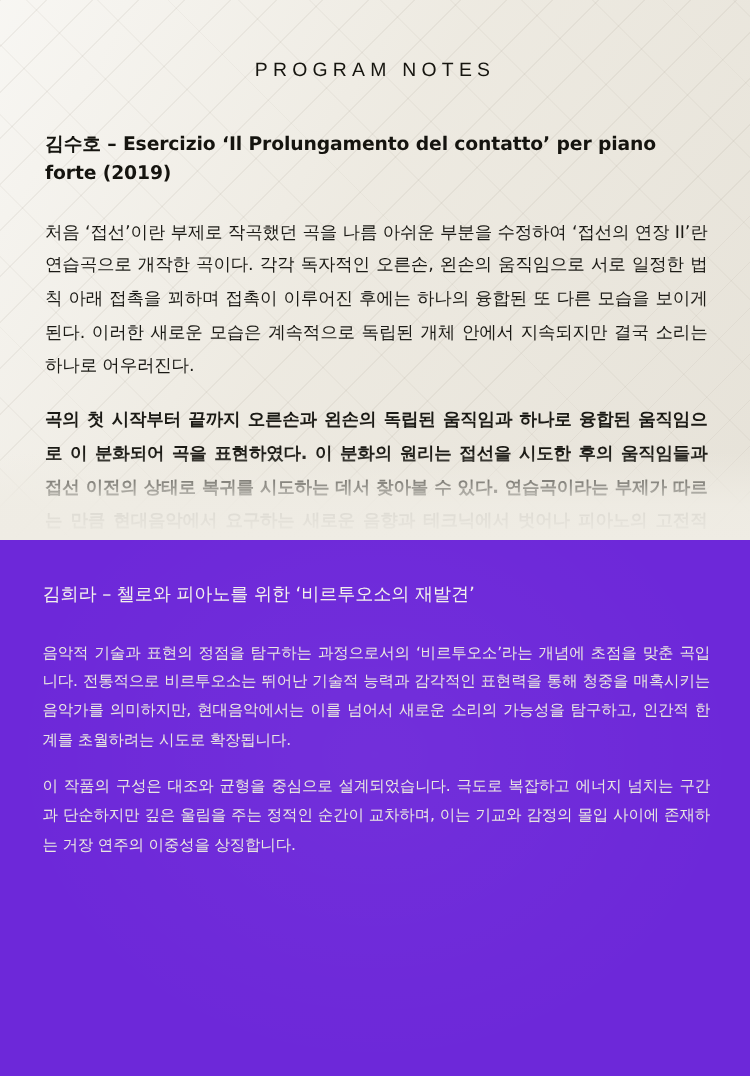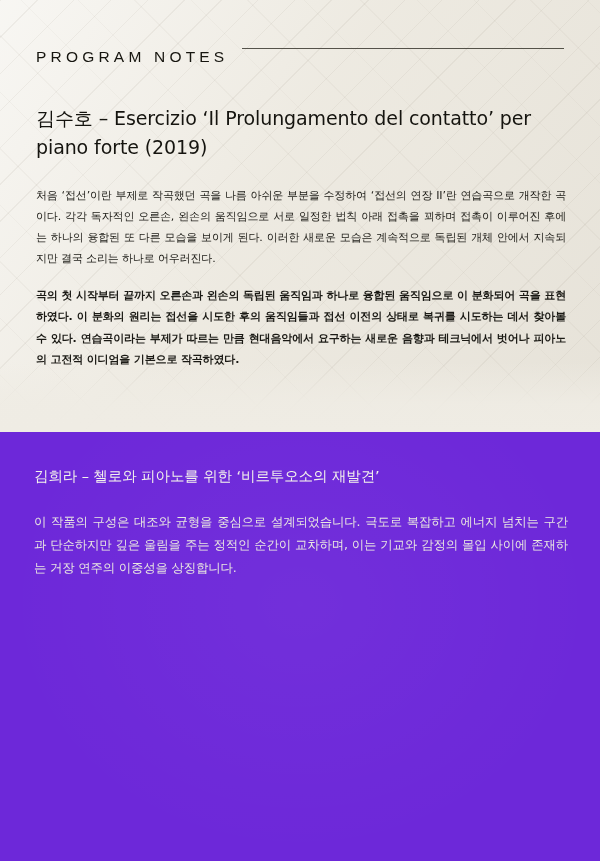--- a/index.html
+++ b/index.html
@@ -55,21 +55,23 @@
     background: linear-gradient(to bottom, rgba(239,236,228,0) 0%, rgba(239,236,228,0.9) 60%, rgba(239,236,228,1) 100%);
     pointer-events: none;
   }
 
   .pn-header {
     position: absolute;
     left: 36px;
     top: 48px;
     right: 36px;
     display: flex;
+    align-items: center;
     gap: 14px;
+    flex-direction: column;
   }
   .pn-header .pn-title {
     font-size: 15.5px;
     letter-spacing: 4.2px;
     color: #16150f;
     font-weight: 400;
     white-space: nowrap;
     font-family: "Liberation Sans", sans-serif;
   }
   .pn-header .pn-rule {
@@ -79,29 +81,29 @@
     opacity: 0.85;
   }
 
   .top-body {
     position: absolute;
     left: 36px;
     right: 34px;
     top: 104px;
   }
   .work-title {
-    font-size: 19px;
+    font-size: 15px;
     line-height: 1.55;
     color: #15140f;
-    font-weight: 400;
+    font-weight: 700;
     margin: 0 0 22px 0;
     letter-spacing: -0.1px;
   }
   .para {
-    font-size: 11px;
+    font-size: 14px;
     line-height: 1.92;
     color: #1b1a15;
     margin: 0 0 16px 0;
     text-align: justify;
     text-justify: inter-character;
     letter-spacing: -0.15px;
   }
   .para:last-child { margin-bottom: 12px; font-weight: bold; }
 
   
@@ -177,17 +179,18 @@
     <div class="soft-fade"></div>
   </div>
 
   <div class="divider"></div>
 
   <div class="panel-bottom">
     <div class="vignette"></div>
 
     <div class="bottom-body">
       <h2 class="work-title-dark">김희라 – 첼로와 피아노를 위한 ‘비르투오소의 재발견’</h2>
+      <p class="para-dark">음악적 기술과 표현의 정점을 탐구하는 과정으로서의 ‘비르투오소’라는 개념에 초점을 맞춘 곡입니다. 전통적으로 비르투오소는 뛰어난 기술적 능력과 감각적인 표현력을 통해 청중을 매혹시키는 음악가를 의미하지만, 현대음악에서는 이를 넘어서 새로운 소리의 가능성을 탐구하고, 인간적 한계를 초월하려는 시도로 확장됩니다.</p>
       <p class="para-dark">이 작품의 구성은 대조와 균형을 중심으로 설계되었습니다. 극도로 복잡하고 에너지 넘치는 구간과 단순하지만 깊은 울림을 주는 정적인 순간이 교차하며, 이는 기교와 감정의 몰입 사이에 존재하는 거장 연주의 이중성을 상징합니다.</p>
     </div>
   </div>
 
 </div>
 
 </body></html>

